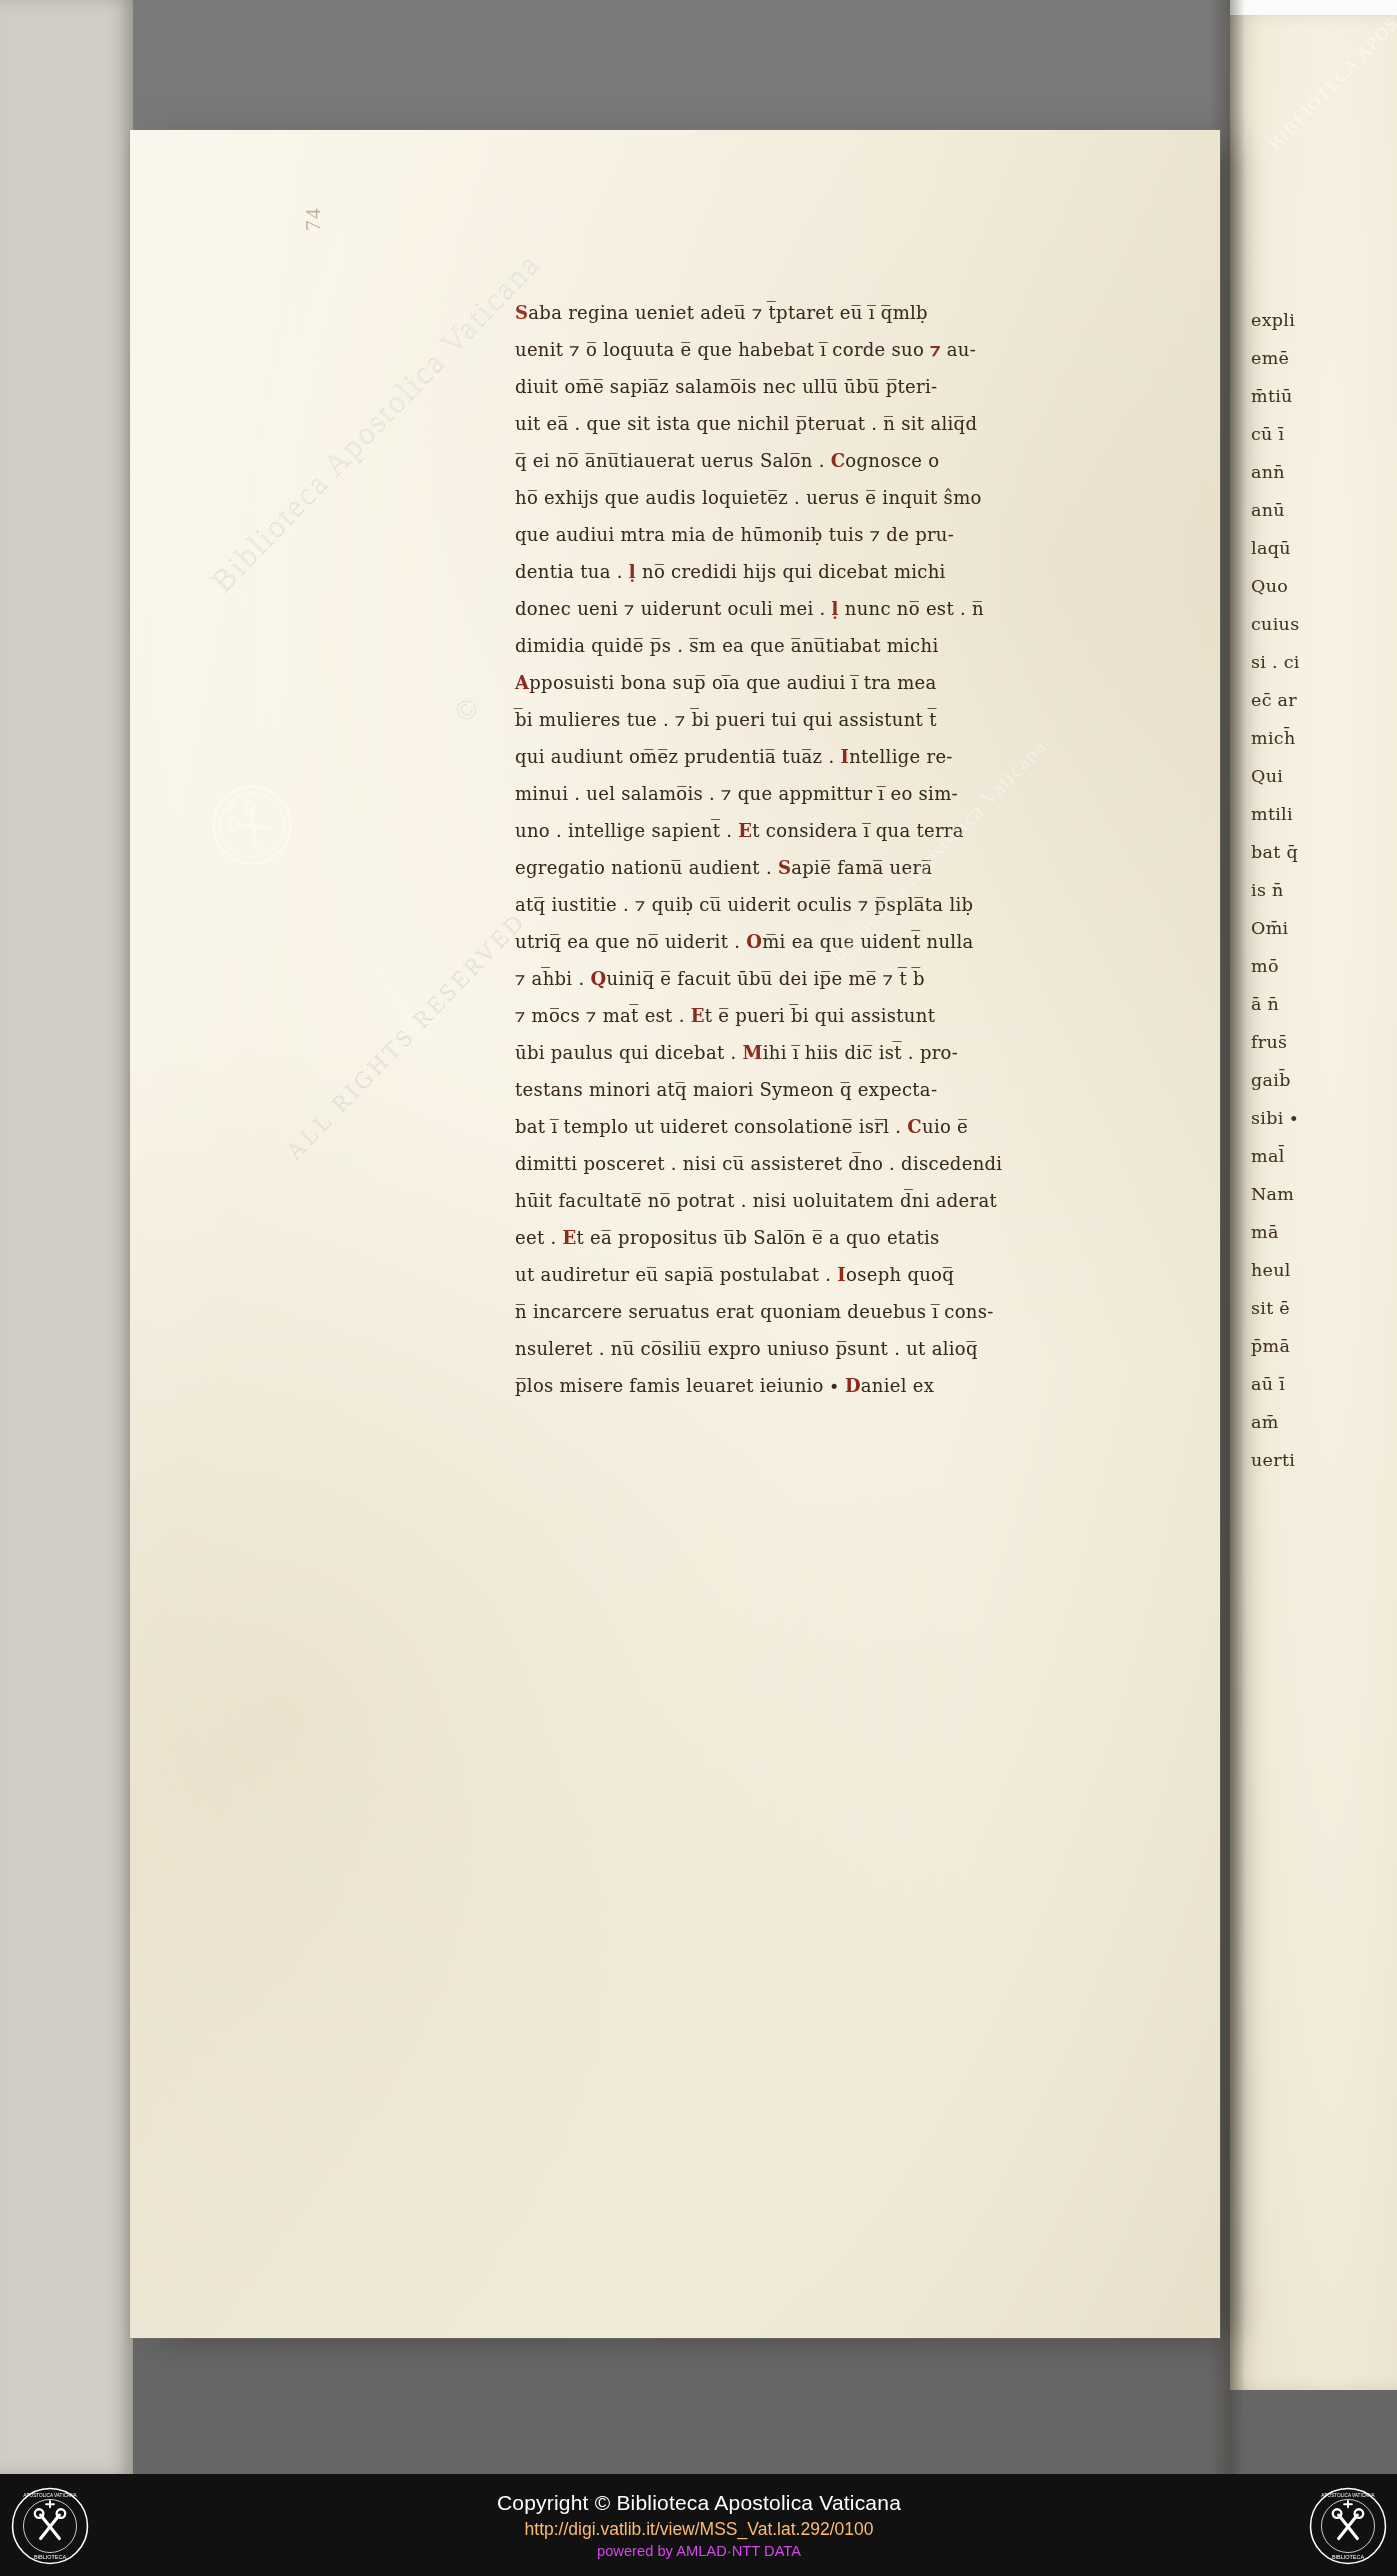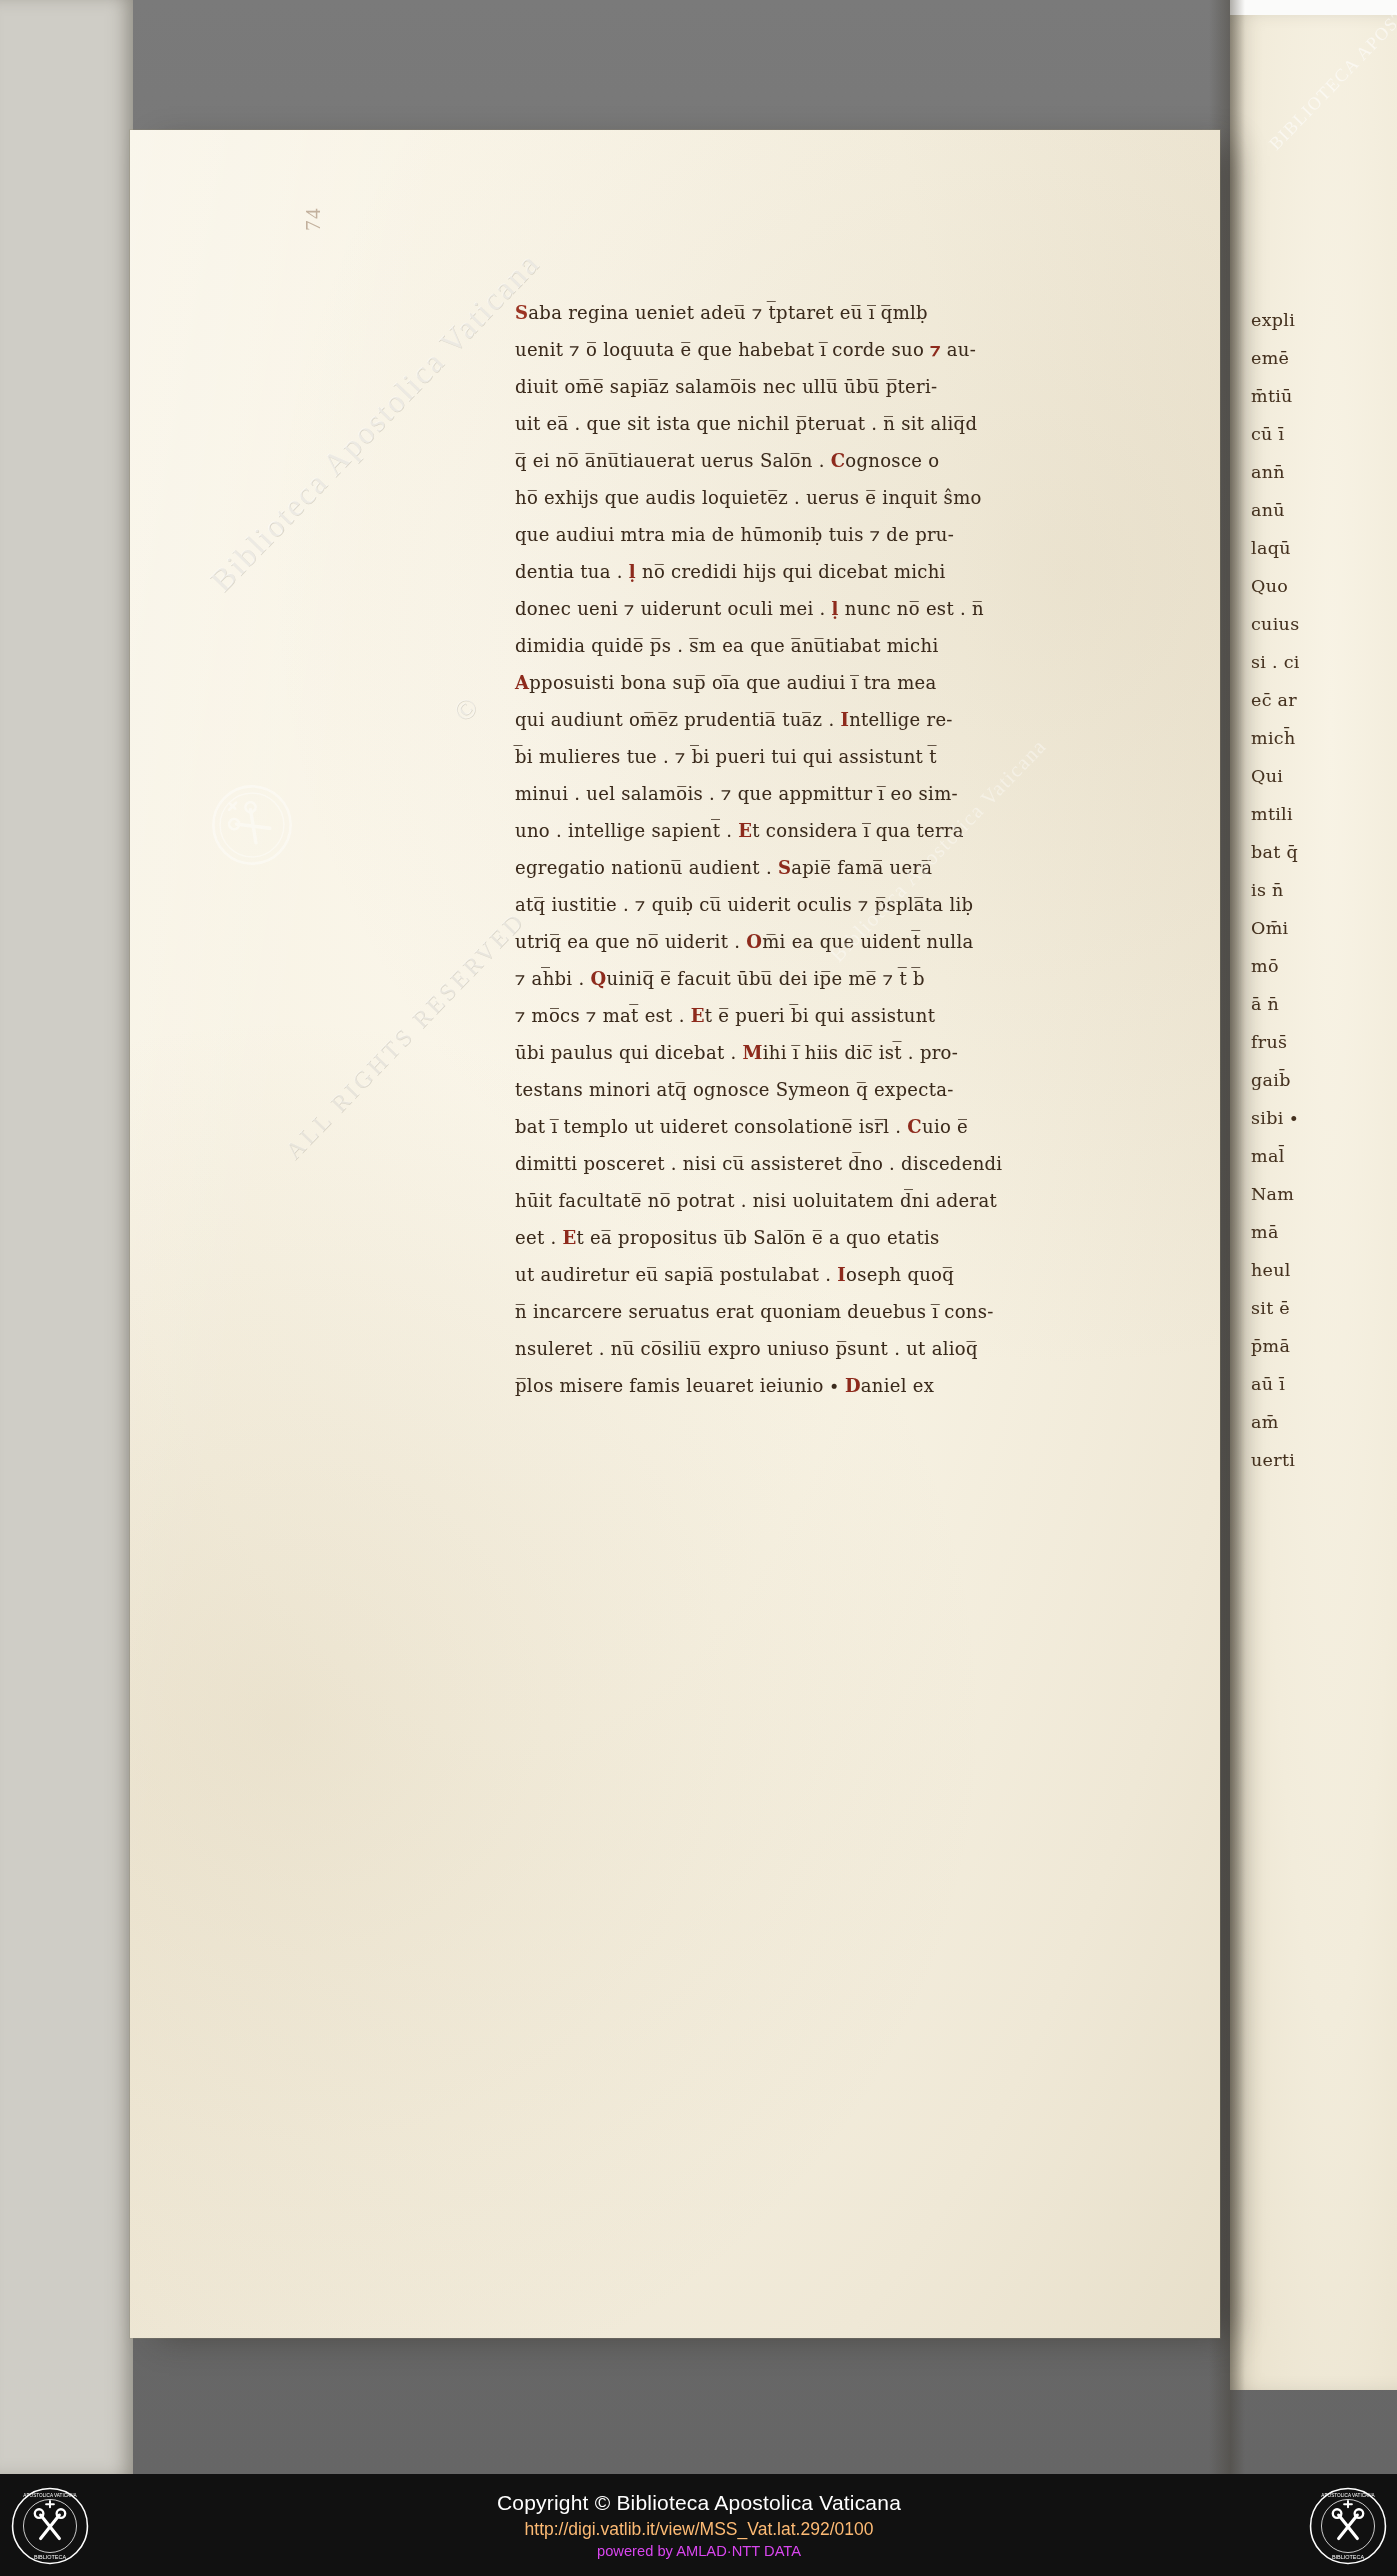--- a/index.html
+++ b/index.html
@@ -253,31 +253,31 @@
       <div class="ms-line">uenit ⁊ o̅ loquuta e̅ que habebat i̅ corde suo <span class="rub">⁊</span> au-</div>
       <div class="ms-line">diuit om̅e̅ sapia̅z salamo̅is nec ullu̅ ūbu̅ p̅teri-</div>
       <div class="ms-line">uit ea̅ . que sit ista que nichil p̅teruat . n̅ sit aliq̅d</div>
       <div class="ms-line">q̅ ei no̅ a̅nu̅tiauerat uerus Salo̅n . <span class="rub">C</span>ognosce o</div>
       <div class="ms-line">ho̅ exhijs que audis loquiete̅z . uerus e̅ inquit ŝmo</div>
       <div class="ms-line">que audiui mtra mia de hūmoniḅ tuis ⁊ de pru-</div>
       <div class="ms-line">dentia tua . <span class="rub">ḷ</span> no̅ credidi hijs qui dicebat michi</div>
       <div class="ms-line">donec ueni ⁊ uiderunt oculi mei . <span class="rub">ḷ</span> nunc no̅ est . n̅</div>
       <div class="ms-line">dimidia quide̅ p̅s . s̅m ea que a̅nu̅tiabat michi</div>
       <div class="ms-line"><span class="rub">A</span>pposuisti bona sup̅ oi̅a que audiui i̅ tra mea</div>
+      <div class="ms-line">b̅i mulieres tue . ⁊ b̅i pueri tui qui assistunt t̅</div>
       <div class="ms-line">qui audiunt om̅e̅z prudentia̅ tua̅z . <span class="rub">I</span>ntellige re-</div>
-      <div class="ms-line">b̅i mulieres tue . ⁊ b̅i pueri tui qui assistunt t̅</div>
       <div class="ms-line">minui . uel salamo̅is . ⁊ que appmittur i̅ eo sim-</div>
       <div class="ms-line">uno . intellige sapient̅ . <span class="rub">E</span>t considera i̅ qua terra</div>
       <div class="ms-line">egregatio nationu̅ audient . <span class="rub">S</span>apie̅ fama̅ uera̅</div>
       <div class="ms-line">atq̅ iustitie . ⁊ quiḅ cu̅ uiderit oculis ⁊ p̅spla̅ta liḅ</div>
       <div class="ms-line">utriq̅ ea que no̅ uiderit . <span class="rub">O</span>m̅i ea que uident̅ nulla</div>
       <div class="ms-line">⁊ ah̅bi . <span class="rub">Q</span>uiniq̅ e̅ facuit ūbu̅ dei ip̅e me̅ ⁊ t̅ b̅</div>
       <div class="ms-line">⁊ mo̅cs ⁊ mat̅ est . <span class="rub">E</span>t e̅ pueri b̅i qui assistunt</div>
       <div class="ms-line">ūbi paulus qui dicebat . <span class="rub">M</span>ihi i̅ hiis dic̅ ist̅ . pro-</div>
-      <div class="ms-line">testans minori atq̅ ognosce Symeon q̅ expecta-</div>
+      <div class="ms-line">testans minori atq̅ maiori Symeon q̅ expecta-</div>
       <div class="ms-line">bat i̅ templo ut uideret consolatione̅ isr̅l . <span class="rub">C</span>uio e̅</div>
       <div class="ms-line">dimitti posceret . nisi cu̅ assisteret d̅no . discedendi</div>
       <div class="ms-line">hūit facultate̅ no̅ potrat . nisi uoluitatem d̅ni aderat</div>
       <div class="ms-line">eet . <span class="rub">E</span>t ea̅ propositus u̅b Salo̅n e̅ a quo etatis</div>
       <div class="ms-line">ut audiretur eu̅ sapia̅ postulabat . <span class="rub">I</span>oseph quoq̅</div>
       <div class="ms-line">n̅ incarcere seruatus erat quoniam deuebus i̅ cons-</div>
       <div class="ms-line">nsuleret . nu̅ co̅siliu̅ expro uniuso p̅sunt . ut alioq̅</div>
       <div class="ms-line">p̅los misere famis leuaret ieiunio ∙ <span class="rub">D</span>aniel ex</div>
     </div>
 

